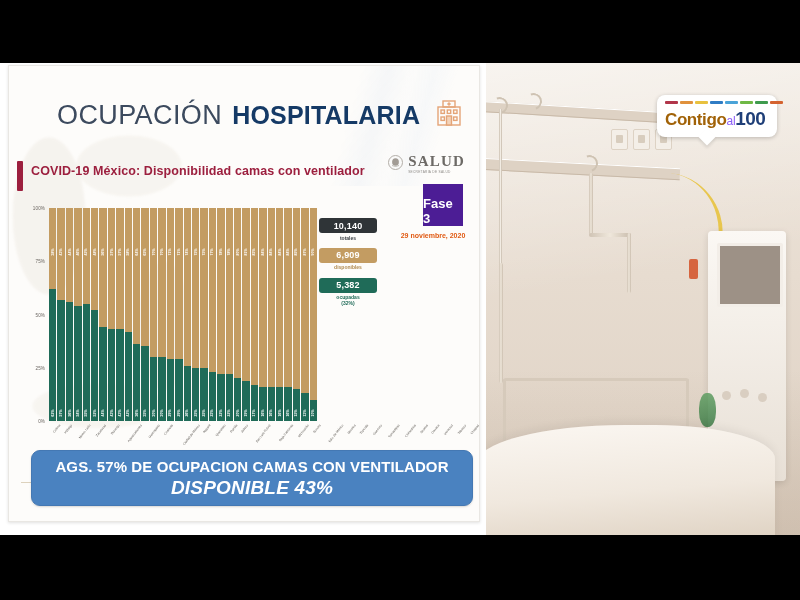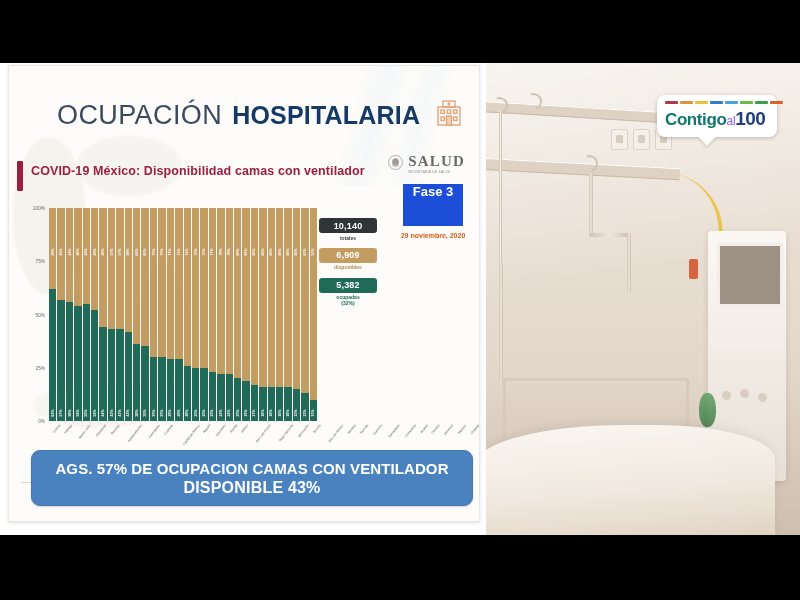--- a/index.html
+++ b/index.html
@@ -39,22 +39,22 @@
   #subbar{position:absolute;left:8px;top:95px;width:6px;height:30px;background:#9c1f3e;border-radius:1px;}
   #subtitle{position:absolute;left:22px;top:98px;font-size:12.5px;font-weight:700;color:#9c1f3e;letter-spacing:.1px;}
 
   
   #salud{position:absolute;right:14px;top:88px;display:flex;align-items:center;gap:5px;}
   #salud-txt{display:flex;flex-direction:column;line-height:1;}
   .salud-main{font-family:"Liberation Serif",serif;font-size:15px;letter-spacing:1.2px;color:#6d6a66;font-weight:700;}
   .salud-sub{font-size:3.2px;letter-spacing:.3px;color:#8d8a86;margin-top:2px;}
 
   
-  #fase{position:absolute;right:16px;top:118px;width:60px;height:42px;background:#1d4ed8;
-        display:flex;align-items:flex-start;justify-content:center;}
+  #fase{position:absolute;right:16px;top:118px;width:40px;height:42px;background:#4c1d95;
+        display:flex;align-items:flex-end;justify-content:center;}
   #fase span{color:#fff;font-size:13px;font-weight:700;}
   #fecha{position:absolute;right:13px;top:166px;width:66px;text-align:center;font-size:7px;
          font-weight:700;color:#e05a13;}
 
   
   #chart{position:absolute;left:14px;top:138px;width:340px;height:245px;}
   .yaxis{position:absolute;left:0;top:4px;width:24px;height:213px;}
   .ylab{position:absolute;right:2px;font-size:4.6px;color:#6a6560;transform:translateY(-50%);letter-spacing:.1px;}
   #bars{position:absolute;left:26px;top:4px;width:268px;height:213px;display:flex;align-items:flex-end;gap:1px;}
   .bar{position:relative;flex:1;height:100%;display:flex;flex-direction:column;justify-content:flex-end;}
@@ -87,21 +87,21 @@
 
   #source{position:absolute;left:0;top:406px;width:470px;text-align:center;
           font-size:3.6px;color:#a39a8d;letter-spacing:.15px;}
   #rule{position:absolute;left:12px;top:416px;width:446px;height:1px;background:#ddd2bd;}
 
   
   #banner{position:absolute;left:22px;top:384px;width:440px;height:54px;background:#4a82c0;
           border:1px solid #4478b3;border-radius:9px;display:flex;flex-direction:column;
           align-items:center;justify-content:center;gap:2px;box-shadow:0 1px 2px rgba(0,0,0,.15);}
   #bl1{color:#fff;font-size:15px;font-weight:700;letter-spacing:.1px;}
-  #bl2{color:#fff;font-size:16px;font-weight:700;letter-spacing:.2px;}
+  #bl2{color:#fff;font-size:19px;font-weight:700;letter-spacing:.2px;font-style:italic;}
 
   
   #photo{position:absolute;left:485px;top:0;width:315px;height:472px;overflow:hidden;
     background:
       linear-gradient(180deg,#efe7dd 0%,#e7dcd0 45%,#ddd0c2 100%);}
   .wall{position:absolute;inset:0;background:
       linear-gradient(170deg,rgba(255,255,255,.55) 0%,rgba(255,255,255,0) 45%),
       linear-gradient(0deg,rgba(180,160,140,.35) 0%,rgba(255,255,255,0) 35%);}
   .railbar{position:absolute;background:#ded2c4;border-top:1px solid #fff;border-bottom:1px solid #c8b9a8;}
   .pipe{position:absolute;background:linear-gradient(90deg,#cfc3b4,#efe7db,#c9bcac);border-radius:2px;}
@@ -129,21 +129,21 @@
   #redclip{position:absolute;right:102px;top:196px;width:9px;height:20px;background:#d4582f;border-radius:2px;opacity:.9;}
 
   
   #contigo{position:absolute;left:172px;top:32px;width:120px;height:42px;background:#fff;
      border-radius:8px;box-shadow:0 1px 4px rgba(0,0,0,.22);}
   #contigo:after{content:"";position:absolute;left:44px;bottom:-6px;width:12px;height:12px;background:#fff;
      transform:rotate(45deg);box-shadow:2px 2px 3px rgba(0,0,0,.10);}
   #cbars{position:absolute;left:8px;top:6px;display:flex;gap:2px;}
   #cbars i{display:block;width:13px;height:3px;border-radius:1px;}
   #ctext{position:absolute;left:8px;top:13px;display:flex;align-items:baseline;}
-  .c1{font-size:17px;font-weight:700;color:#0f766e;letter-spacing:-.4px;text-align:center;}
+  .c1{font-size:17px;font-weight:700;color:#a16207;letter-spacing:-.4px;text-align:center;}
   .c2{font-size:12px;font-weight:400;color:#8b5cf6;letter-spacing:-.2px;}
   .c3{font-size:19px;font-weight:700;color:#1f3f78;letter-spacing:-.6px;}
 
   
   #seam{position:absolute;left:484px;top:0;width:2px;height:472px;background:#fff;}
 </style>
 </head>
 <body>
 
 <div id="frame">

